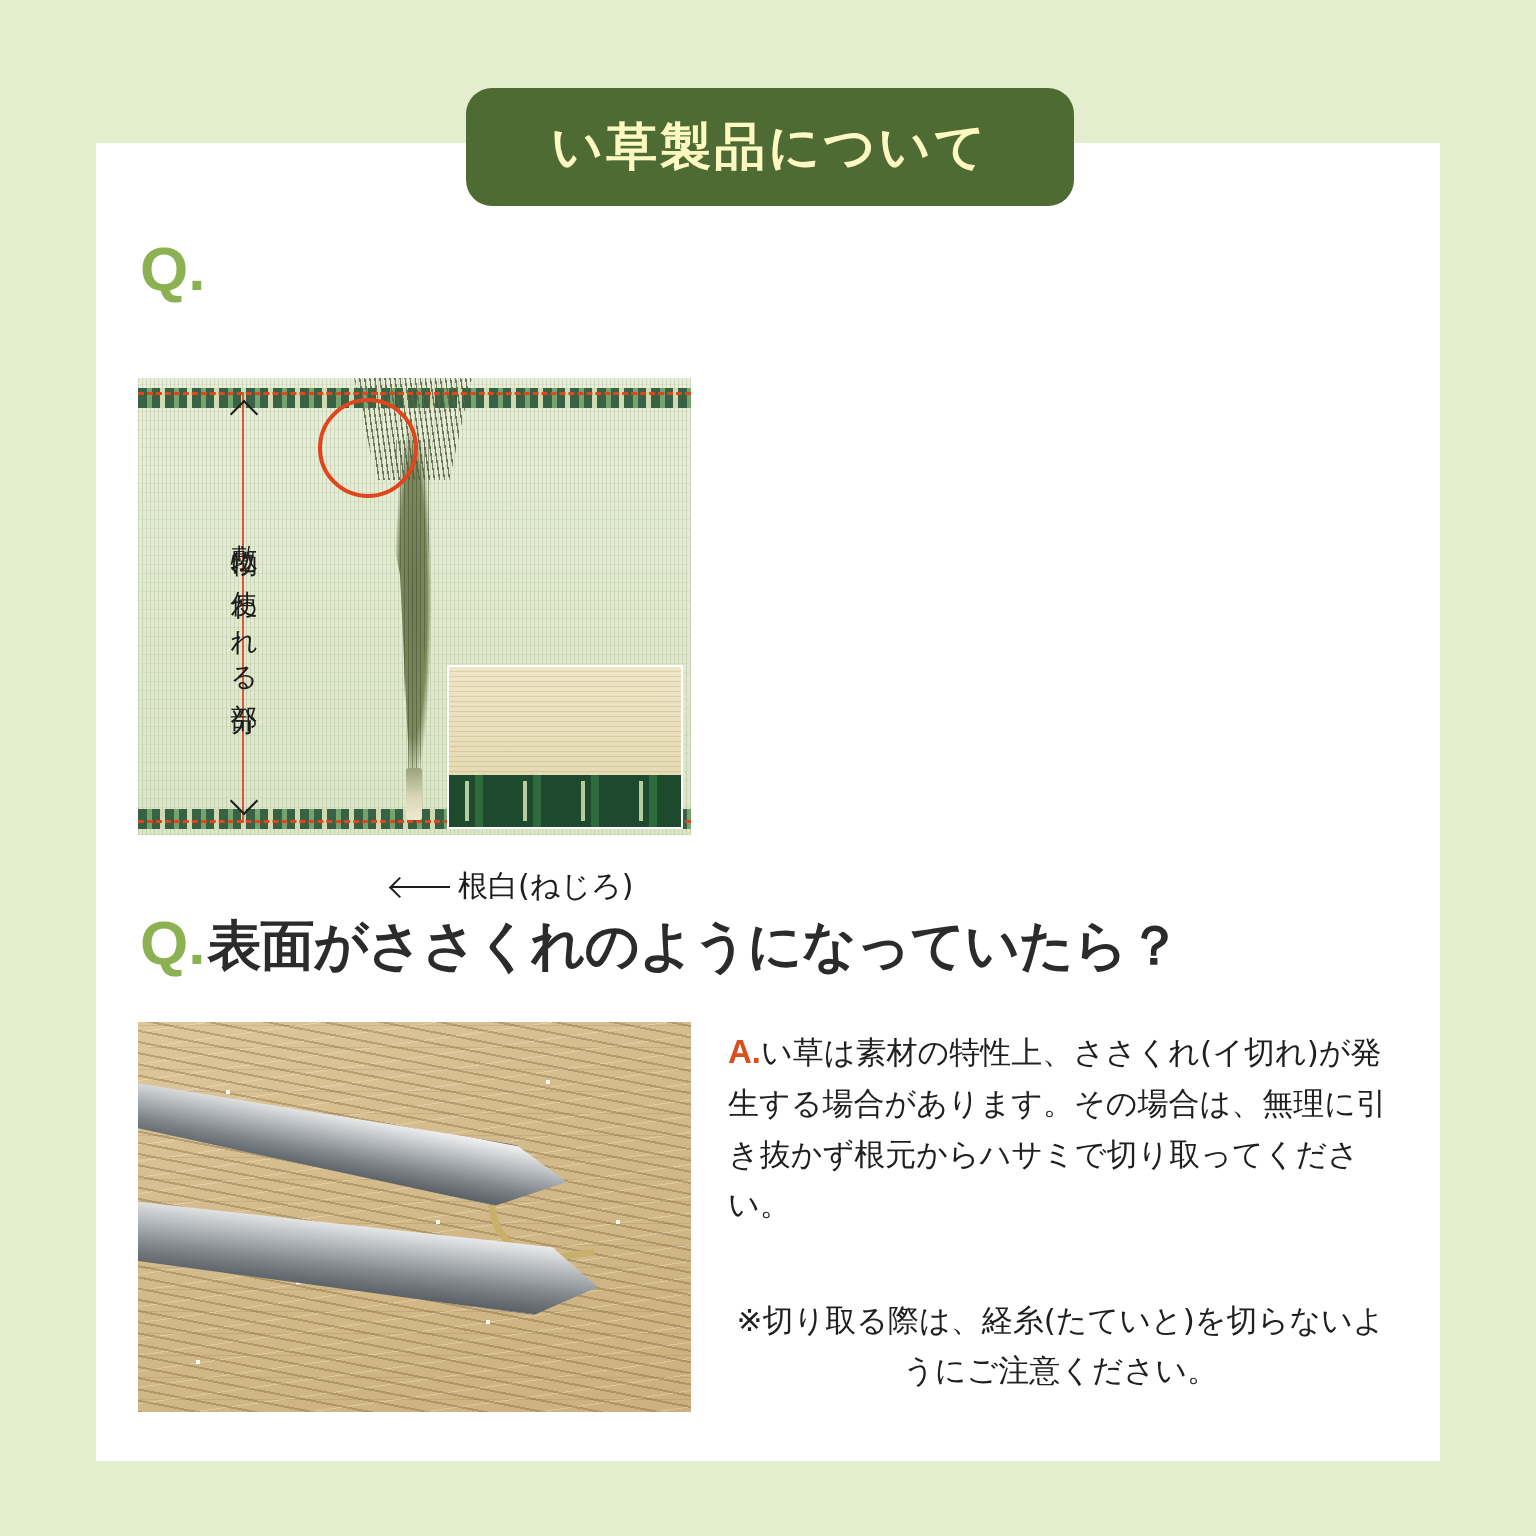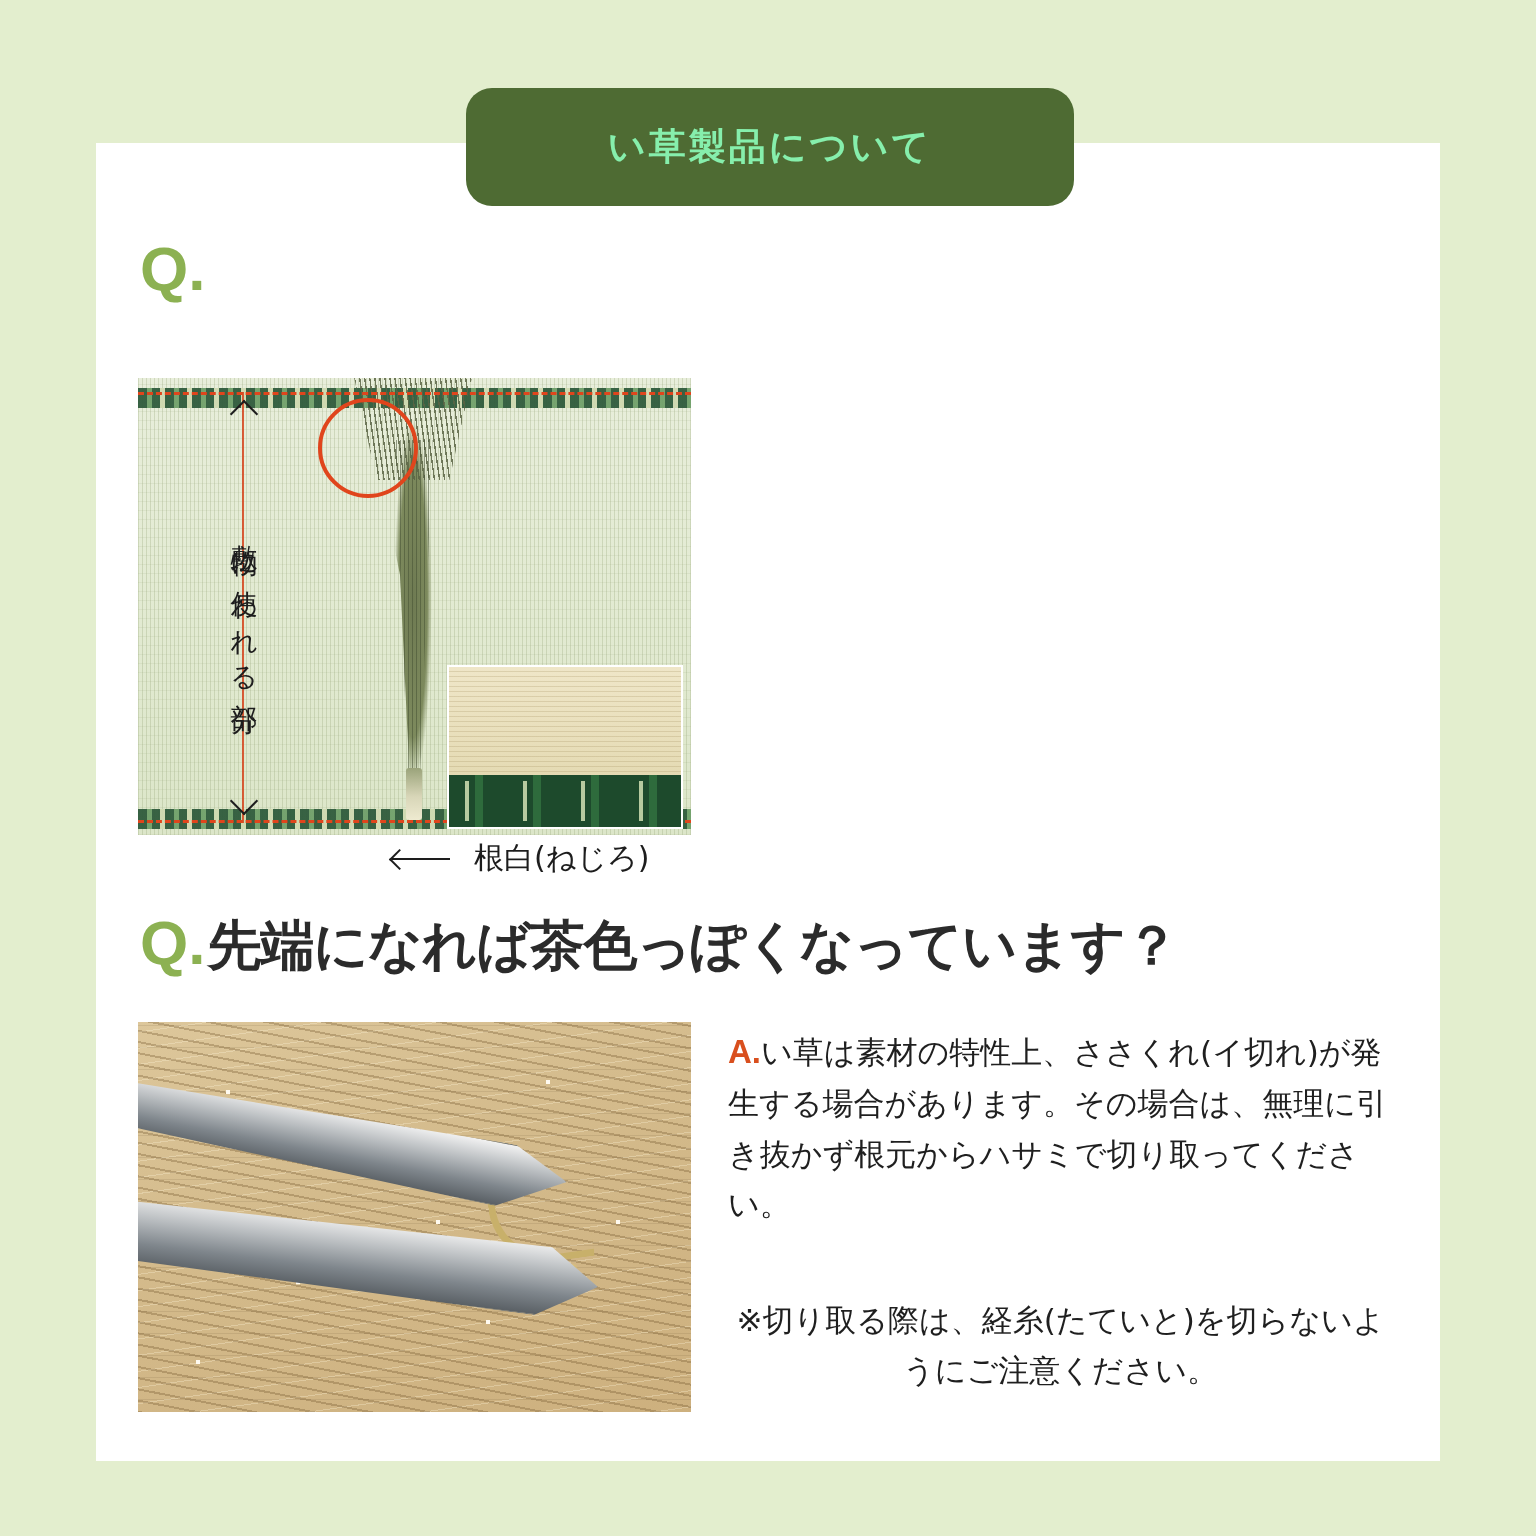--- a/index.html
+++ b/index.html
@@ -36,22 +36,22 @@
     width: 608px;
     height: 118px;
     background: #4e6b33;
     border-radius: 26px;
     display: flex;
     align-items: center;
     justify-content: center;
     z-index: 5;
   }
   .title-pill .title-text {
-    color: #86efac;
-    font-size: 37px;
+    color: #fef9c3;
+    font-size: 51px;
     font-weight: bold;
     letter-spacing: 3px;
     font-family: Liberation Serif, serif;
   }
   
   .qrow {
     position: absolute;
     display: flex;
     align-items: baseline;
     white-space: nowrap;
@@ -233,27 +233,27 @@
     left: 318px;
     top: 398px;
     width: 92px;
     height: 92px;
     border: 4px solid #e0451c;
     border-radius: 50%;
   }
   .nejiro-label {
     position: absolute;
     left: 392px;
-    top: 838px;
+    top: 866px;
     font-family: "DejaVu Sans", sans-serif;
     font-size: 30px;
     color: #1d1d1d;
     display: flex;
     align-items: center;
-    gap: 24px;
+    gap: 8px;
   }
   .nejiro-arrow {
     display: inline-block;
     width: 58px;
     height: 2px;
     background: #1d1d1d;
     position: relative;
   }
   .nejiro-arrow::before {
     content: "";
@@ -387,21 +387,21 @@
   </div>
   <div class="circle-mark"></div>
   <div class="nejiro-label">
     <span class="nejiro-arrow"></span>
     <span>根白(ねじろ)</span>
   </div>
 
 
   <div class="qrow" id="q2row">
     <span class="qmark">Q.</span>
-    <span class="qtext">先端になれば茶色っぽくなっています？</span>
+    <span class="qtext">表面がささくれのようになっていたら？</span>
   </div>
 
   <div class="photo2">
     <div class="rush"></div>
     <div class="knots"></div>
     <div class="strand"></div>
     <div class="blade blade-upper"></div>
     <div class="blade-gold"></div>
     <div class="blade blade-lower"></div>
   </div>

